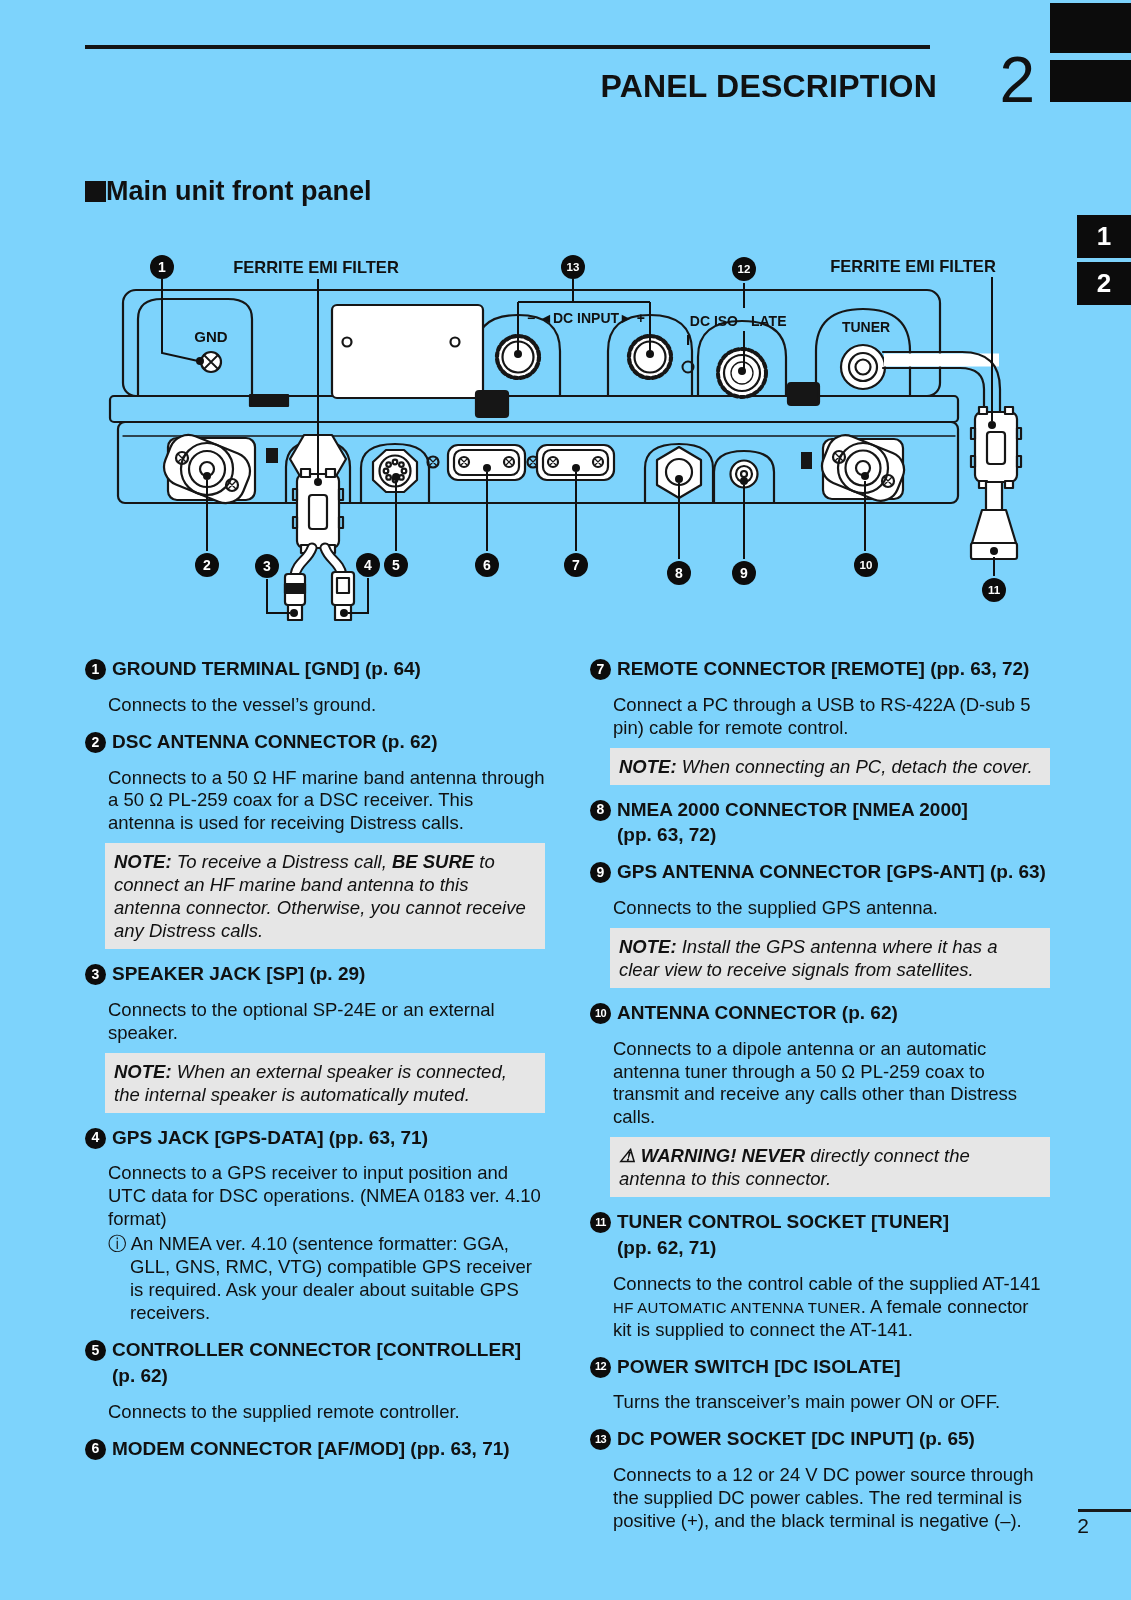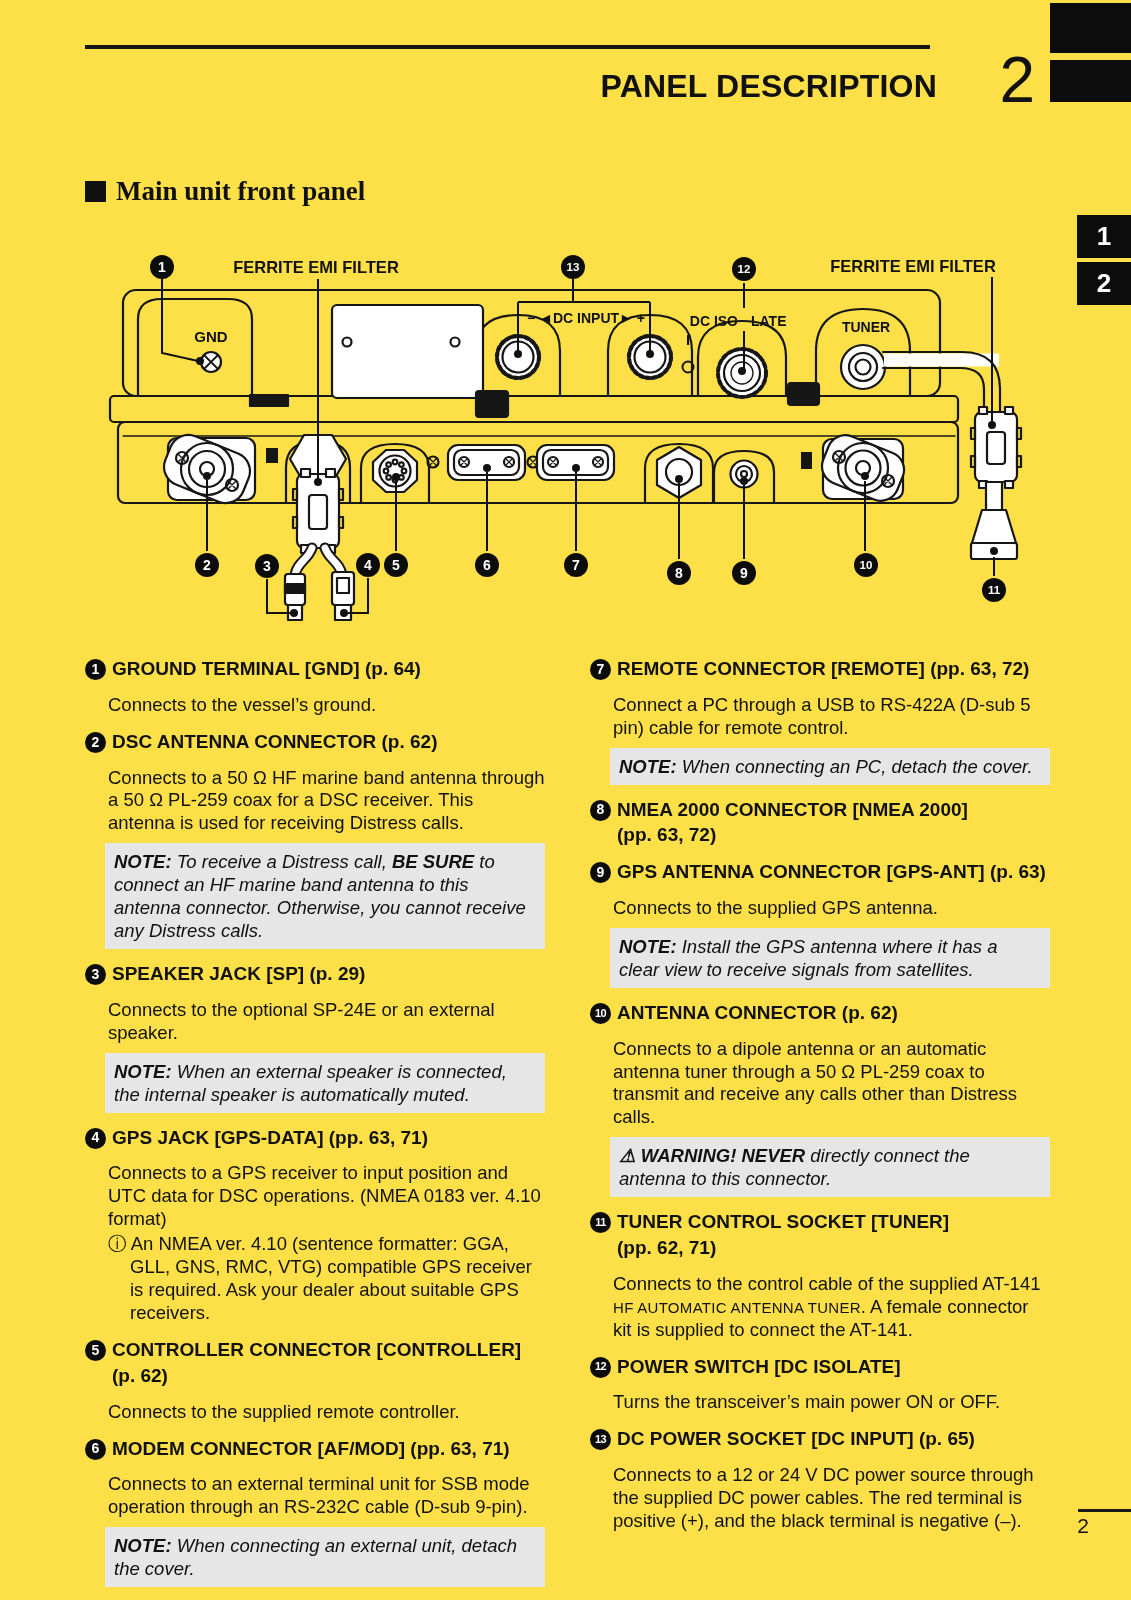--- a/index.html
+++ b/index.html
@@ -1,34 +1,34 @@
 <!DOCTYPE html>
 <html><head>
 <meta charset="utf-8">
 <style>
   html,body { margin:0; padding:0; background:#9a9a9a; }
   .page {
-    position:relative; width:1131px; height:1600px; background:#fde047;
+    position:relative; width:1131px; height:1600px; background:#7dd3fc;
     font-family:"Liberation Sans", sans-serif; color:#111; overflow:hidden;
     margin:0 auto;
   }
   
   .hr-top { position:absolute; left:85px; top:45px; width:845px; height:3.5px; background:#141414; }
   .page-title { position:absolute; left:0; top:68px; width:937px; text-align:right;
     font-size:32px; font-weight:700; letter-spacing:0.2px; }
   .chapter-num { position:absolute; left:955px; top:48px; width:80px; text-align:right;
     font-size:64px; line-height:1; font-weight:400; }
   .corner-block-1 { position:absolute; left:1050px; top:3px;  width:81px; height:50px; background:#0c0c0c; }
   .corner-block-2 { position:absolute; left:1050px; top:60px; width:81px; height:42px; background:#0c0c0c; }
   .side-tab { position:absolute; left:1077px; width:54px; height:43px; background:#0c0c0c;
     color:#fff; font-weight:700; font-size:26px; display:flex; align-items:center; justify-content:center; }
   .side-tab.t1 { top:215px; } .side-tab.t2 { top:262px; }
   
-  .section-head { position:absolute; left:85px; top:176px; display:flex; align-items:center; gap:10px;
-    font-size:27px; font-weight:700;font-family:Liberation Serif, serif; }
+  .section-head { position:absolute; left:85px; top:176px; display:flex; align-items:center; gap:0;
+    font-size:27px; font-weight:700; }
   .section-head .sq { width:21px; height:21px; background:#111; flex:0 0 auto; }
   
   svg.diagram { position:absolute; left:90px; top:245px; }
   svg.diagram text { font-family:"Liberation Sans", sans-serif; fill:#111; }
   svg.diagram .lbl { font-weight:700; }
   svg.diagram .co-num { font-weight:700; fill:#fff; }
   
   .col { position:absolute; top:658px; width:460px; font-size:18.5px; line-height:1.24; }
   #col-left  { left:85px; }
   #col-right { left:590px; }
@@ -406,24 +406,20 @@
           <div class="para body"><span>Connects to the supplied remote controller.</span></div>
         </div>
   </div>
 
   <div class="item">
     <div class="item-head">
       <span class="num-badge">6</span>
       <span class="item-title">MODEM CONNECTOR [AF/MOD] (pp. 63, 71)</span>
     </div>
 
-    <div class="item-body">
-          <div class="para body"><span>Connects to an external terminal unit for SSB mode operation through an RS-232C cable (D-sub 9-pin).</span></div>
-          <div class="para note"><span class="b">NOTE:</span><span> When connecting an external unit, detach the cover.</span></div>
-        </div>
   </div>
 </div>
   <div class="col" id="col-right">
   <div class="item">
     <div class="item-head">
       <span class="num-badge">7</span>
       <span class="item-title">REMOTE CONNECTOR [REMOTE] (pp. 63, 72)</span>
     </div>
 
     <div class="item-body">

